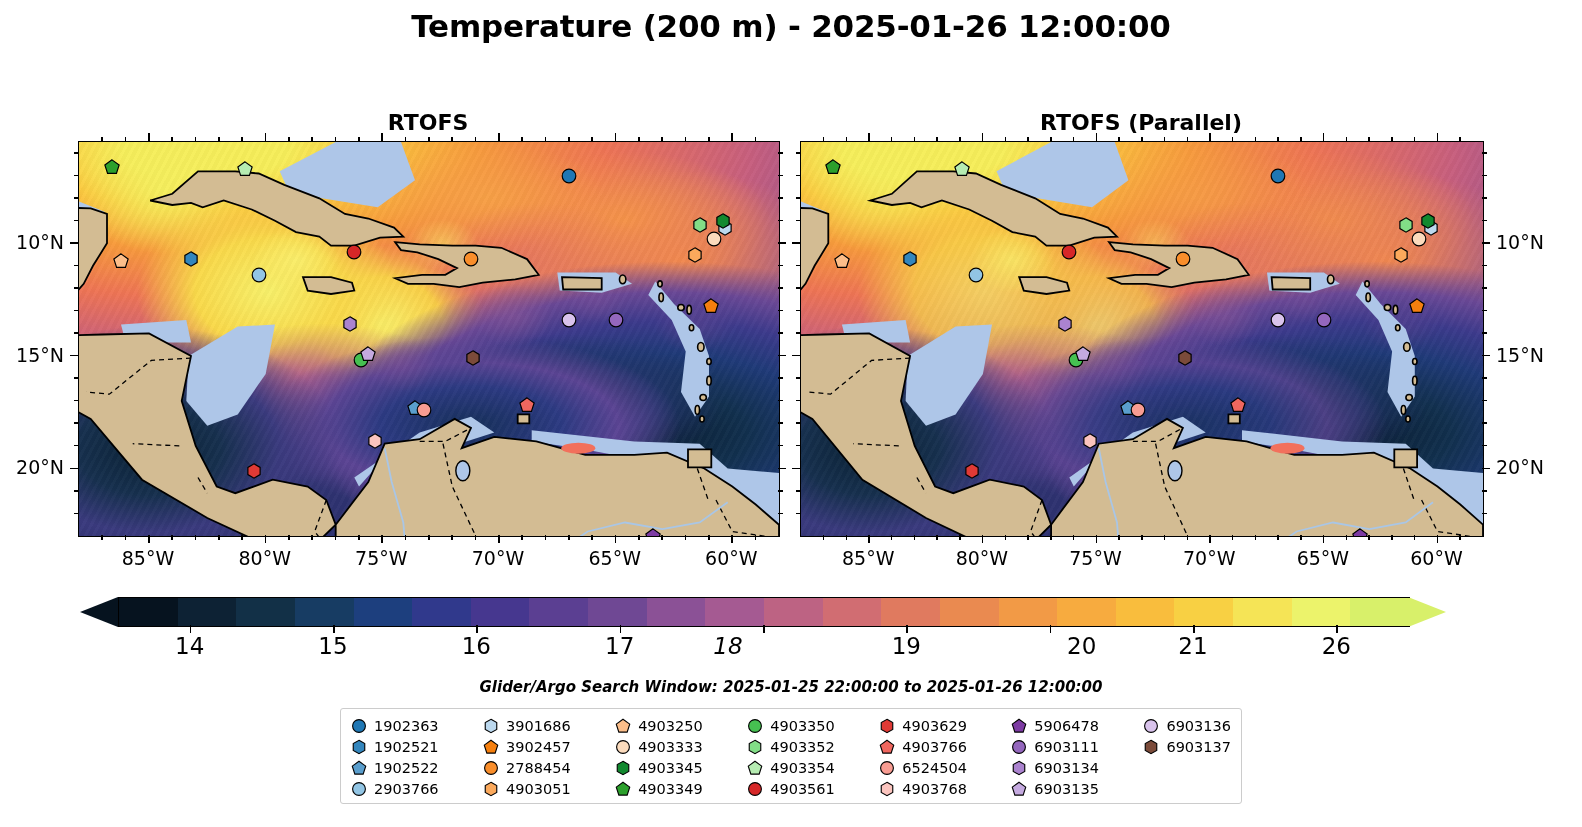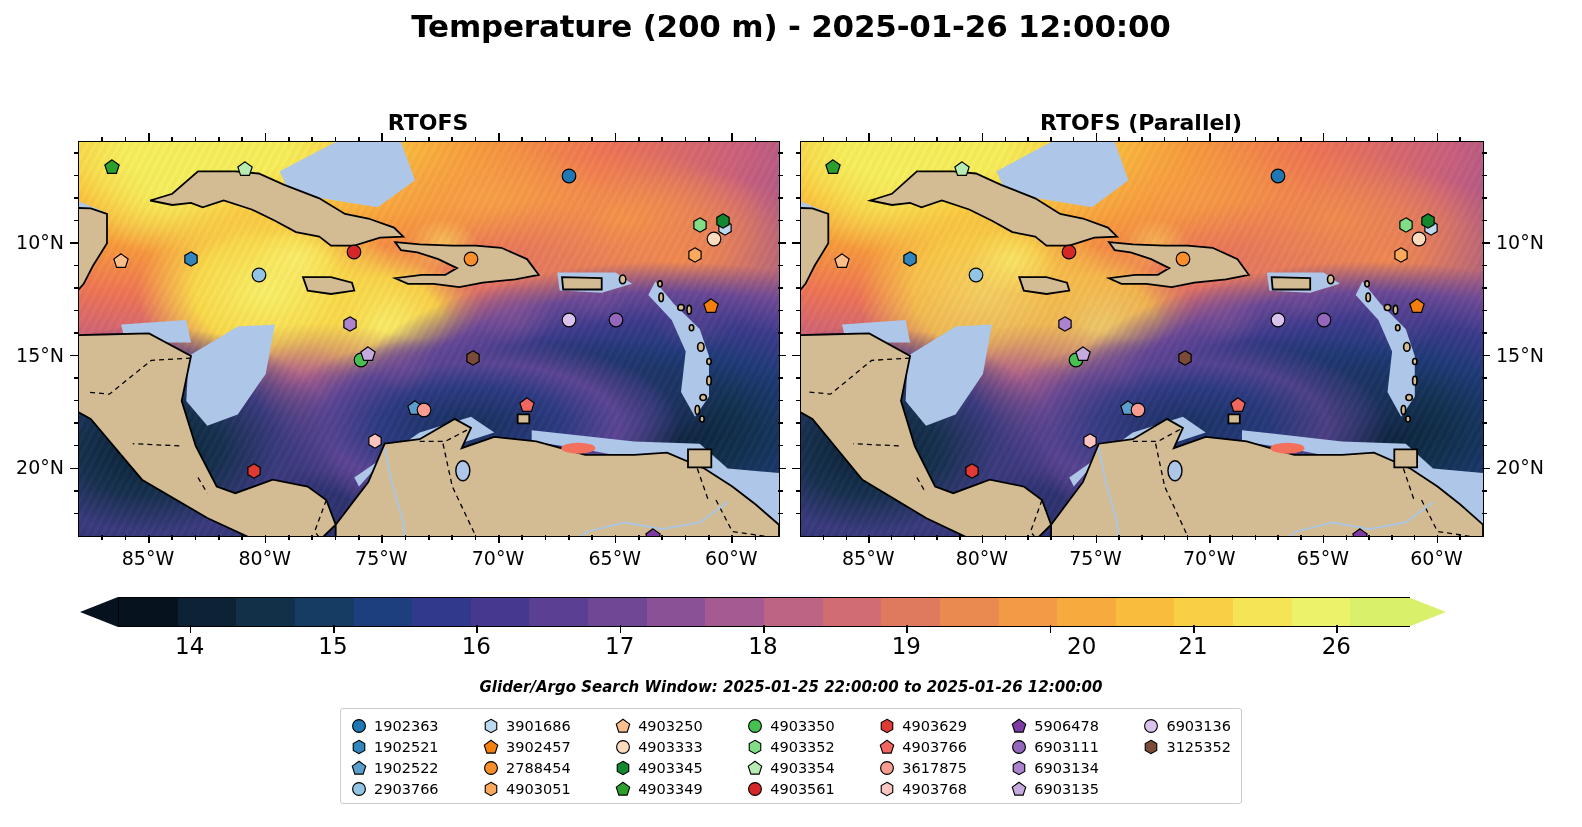--- a/index.html
+++ b/index.html
@@ -743,21 +743,21 @@
     <div id="cbar-ticks">
         <div class="cb-tick" style="left: 71.7px;"></div>
         <div class="cb-lab" style="left: 71.7px;">14</div>
         <div class="cb-tick" style="left: 215px;"></div>
         <div class="cb-lab" style="left: 215px;">15</div>
         <div class="cb-tick" style="left: 358.3px;"></div>
         <div class="cb-lab" style="left: 358.3px;">16</div>
         <div class="cb-tick" style="left: 501.7px;"></div>
         <div class="cb-lab" style="left: 501.7px;">17</div>
         <div class="cb-tick" style="left: 645px;"></div>
-        <div class="cb-lab" style="left: 645px;">18</div>
+        <div class="cb-lab" style="left: 610px; font-style: italic;">18</div>
         <div class="cb-tick" style="left: 788.3px;"></div>
         <div class="cb-lab" style="left: 788.3px;">19</div>
         <div class="cb-tick" style="left: 931.7px;"></div>
         <div class="cb-lab" style="left: 931.7px; margin-left: 32px;">20</div>
         <div class="cb-tick" style="left: 1075px;"></div>
         <div class="cb-lab" style="left: 1075px;">21</div>
         <div class="cb-tick" style="left: 1218.3px;"></div>
         <div class="cb-lab" style="left: 1218.3px;">26</div>
       </div>
   </div>
@@ -870,21 +870,21 @@
         <div class="lg-item">
           <span class="sw"><svg class="sh" viewBox="0 0 20 20">
               <polygon points="10,1.6 18.4,7.7 15.2,17.6 4.8,17.6 1.6,7.7" stroke="#000" stroke-width="1.4" fill="#f0675f"></polygon>
             </svg></span>
           <span class="lb">4903766</span>
         </div>
         <div class="lg-item">
           <span class="sw"><svg class="sh" viewBox="0 0 20 20">
               <circle cx="10" cy="10" r="8" stroke="#000" stroke-width="1.4" fill="#f89c92"></circle>
             </svg></span>
-          <span class="lb">3617875</span>
+          <span class="lb">6524504</span>
         </div>
         <div class="lg-item">
           <span class="sw"><svg class="sh" viewBox="0 0 20 20">
               <polygon points="10,1.6 17.2,5.8 17.2,14.2 10,18.4 2.8,14.2 2.8,5.8" stroke="#000" stroke-width="1.4" fill="#fbc4be"></polygon>
             </svg></span>
           <span class="lb">4903768</span>
         </div>
         <div class="lg-item">
           <span class="sw"><svg class="sh" viewBox="0 0 20 20">
               <polygon points="10,1.6 18.4,7.7 15.2,17.6 4.8,17.6 1.6,7.7" stroke="#000" stroke-width="1.4" fill="#7d3ba3"></polygon>
@@ -912,18 +912,18 @@
         <div class="lg-item">
           <span class="sw"><svg class="sh" viewBox="0 0 20 20">
               <circle cx="10" cy="10" r="8" stroke="#000" stroke-width="1.4" fill="#d9c3ec"></circle>
             </svg></span>
           <span class="lb">6903136</span>
         </div>
         <div class="lg-item">
           <span class="sw"><svg class="sh" viewBox="0 0 20 20">
               <polygon points="10,1.6 17.2,5.8 17.2,14.2 10,18.4 2.8,14.2 2.8,5.8" stroke="#000" stroke-width="1.4" fill="#7b4b3a"></polygon>
             </svg></span>
-          <span class="lb">3125352</span>
+          <span class="lb">6903137</span>
         </div>
       </div>
   </div>
 
 </div>
 
 </body></html>

